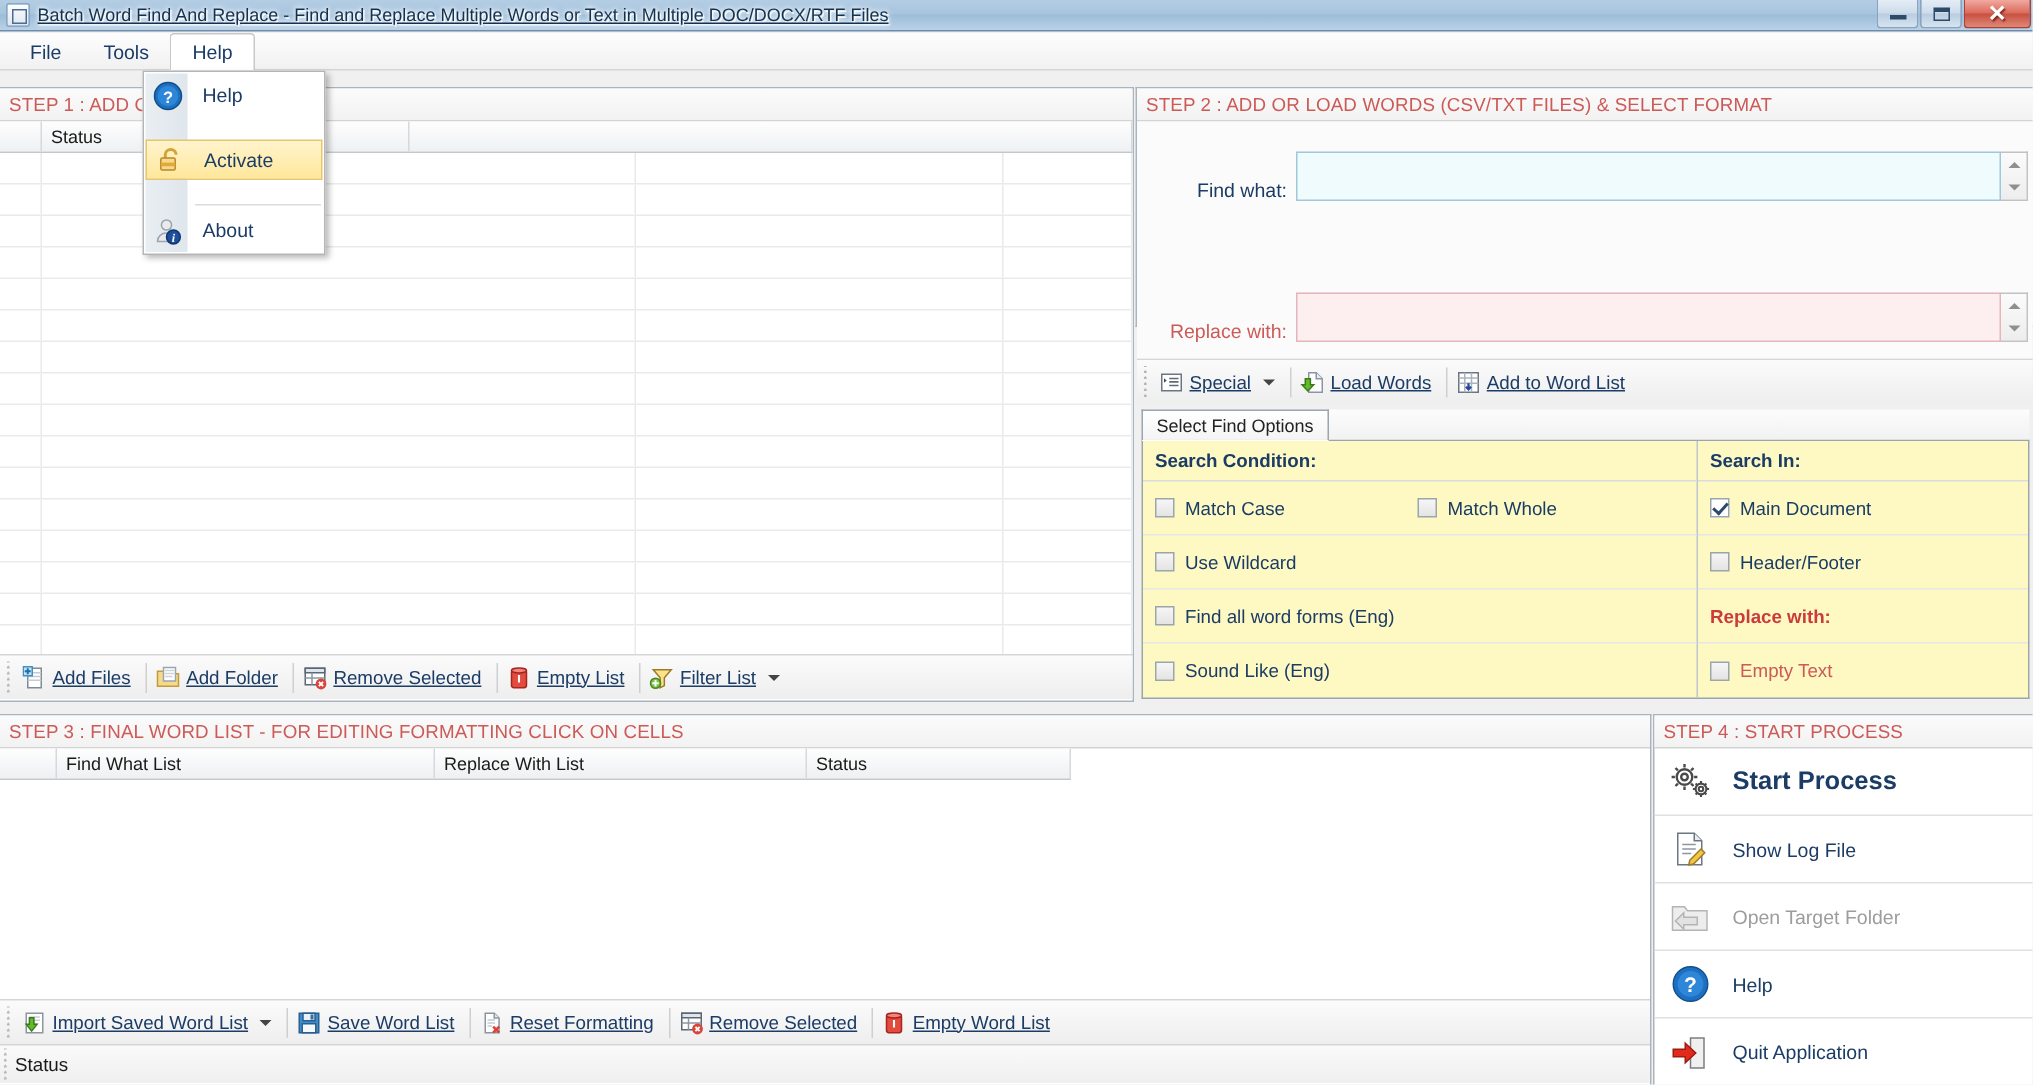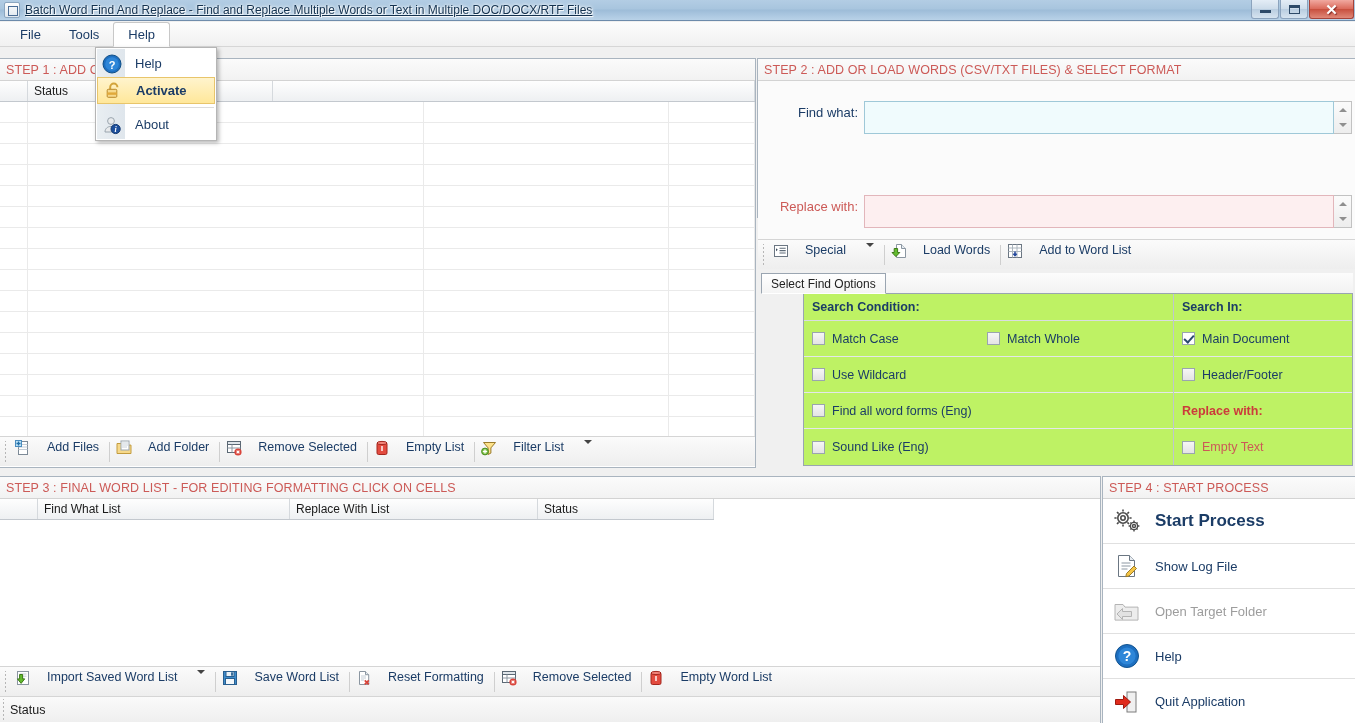--- a/index.html
+++ b/index.html
@@ -81,21 +81,21 @@
   #dropdown:before {
     content: ""; position: absolute; left: 1px; top: 1px; bottom: 1px; width: 28px;
     background: linear-gradient(to right,#e9eef2,#dfe6ec);
   }
   .dd-item {
     position: relative; height: 27px; display: flex; align-items: center;
     padding-left: 39px; color: #1b3c66; font-size: 13px; white-space: nowrap;
   }
   .dd-item.sel {
     background: linear-gradient(to bottom,#fff4cd,#ffe79a);
-    border: 1px solid #e8c56b; margin: 0 1px; padding-left: 38px; font-weight: bold;
+    border: 1px solid #e8c56b; margin: 16px 1px; padding-left: 38px;
   }
   .dd-sep { height: 1px; background: #dcdcdc; margin: 3px 2px 3px 34px; }
   .dd-ico { position: absolute; left: 6px; top: 50%; transform: translateY(-50%);
             width: 20px; height: 20px; }
 
   
   .panel { position: absolute; background: #ffffff; border: 1px solid #a9b4bf; }
   .panel-hd {
     height: 22px; line-height: 22px; padding-left: 6px;
     color: #cc5a57; font-size: 12.5px; letter-spacing: .1px;
@@ -118,30 +118,30 @@
   
   .toolbar {
     display: flex; align-items: center; height: 30px;
     background: linear-gradient(to bottom,#fbfbfb,#eeeeee);
     border-top: 1px solid #d5d5d5; padding-left: 2px;
   }
   .tb-grip { width: 7px; height: 22px; margin-right: 3px;
     background-image: radial-gradient(circle, #b6b6b6 1px, transparent 1px);
     background-size: 3px 4px; background-position: 2px 2px; background-repeat: repeat-y; }
   .tbtn {
-    display: flex; align-items: flex-start; height: 24px; padding: 0 7px 0 3px;
-    color: #1b3c66; font-size: 12.5px; white-space: nowrap; gap: 16px;
+    display: flex; align-items: center; height: 24px; padding: 0 7px 0 3px;
+    color: #1b3c66; font-size: 12.5px; white-space: nowrap; gap: 4px; text-decoration: underline;
   }
   .tsep { width: 1px; height: 20px; background: #cfcfcf; margin: 0 3px; }
   .caret { width: 0; height: 0; border-left: 4px solid transparent; border-right: 4px solid transparent;
            border-top: 4px solid #444; margin-left: 4px; }
 
   
   #step2 { left: 757px; top: 58px; width: 598px; height: 160px; border-right: none; }
-  .field-row { display: flex; align-items: flex-start; }
+  .field-row { display: flex; align-items: flex-end; }
   .field-label { text-align: right; font-size: 13px; white-space: nowrap; padding-top: 4px; }
   .lbl-find { color: #1b3c66; }
   .lbl-replace { color: #cc5a57; }
   .inputwrap { position: relative; display: flex; }
   .fakeinput { height: 33px; font-size: 12px; padding: 3px 5px; }
   .find-input { background: #f0fbfd; border: 1px solid #9fc8d8; }
   .repl-input { background: #fdeff0; border: 1px solid #e2b6bb; }
   .spinner {
     width: 18px; height: 33px; border: 1px solid #c2c2c2; border-left: none;
     background: linear-gradient(to bottom,#fbfbfb,#ededed);
@@ -154,21 +154,21 @@
   
   #findopts { position: absolute; left: 761px; top: 273px; width: 592px; height: 193px; }
   .tabstrip { display: flex; align-items: flex-end; height: 21px; border-bottom: 1px solid #9aa5b1; }
   .tab {
     height: 21px; line-height: 20px; padding: 0 9px; font-size: 12px; color: #222;
     background: linear-gradient(to bottom,#ffffff,#f4f4f4);
     border: 1px solid #9aa5b1; border-bottom-color: #ffffff; margin-bottom: -1px;
   }
   .tabstrip .filler { flex: 1; height: 20px; background: linear-gradient(to bottom,#fcfcfc,#f2f2f2);
                       border-bottom: none; }
-  .optbox { border: 1px solid #9aa5b1; border-top: none; background: #bef264; height: 172px; display: flex; margin-left: 42px; }
+  .optbox { border: 1px solid #9aa5b1; border-top: none; background: #fef9c3; height: 172px; display: flex; }
   .optcol-left { width: 370px; border-right: 1px solid #bfc6cd; }
   .optcol-right { flex: 1; }
   .opt-hd { height: 27px; display: flex; align-items: center; padding-left: 8px;
             font-weight: bold; font-size: 12.5px; color: #1b3c66; border-bottom: 1px solid #d9dde1; }
   .opt-row { height: 36px; display: flex; align-items: center; padding-left: 8px;
              border-bottom: 1px solid #e4e7ea; font-size: 12.5px; color: #1b3c66; }
   .opt-row:last-child { border-bottom: none; }
   .opt-row.redbold { color: #cc3b3b; font-weight: bold; }
   .cb {
     width: 13px; height: 13px; border: 1px solid #9aa5ae;

